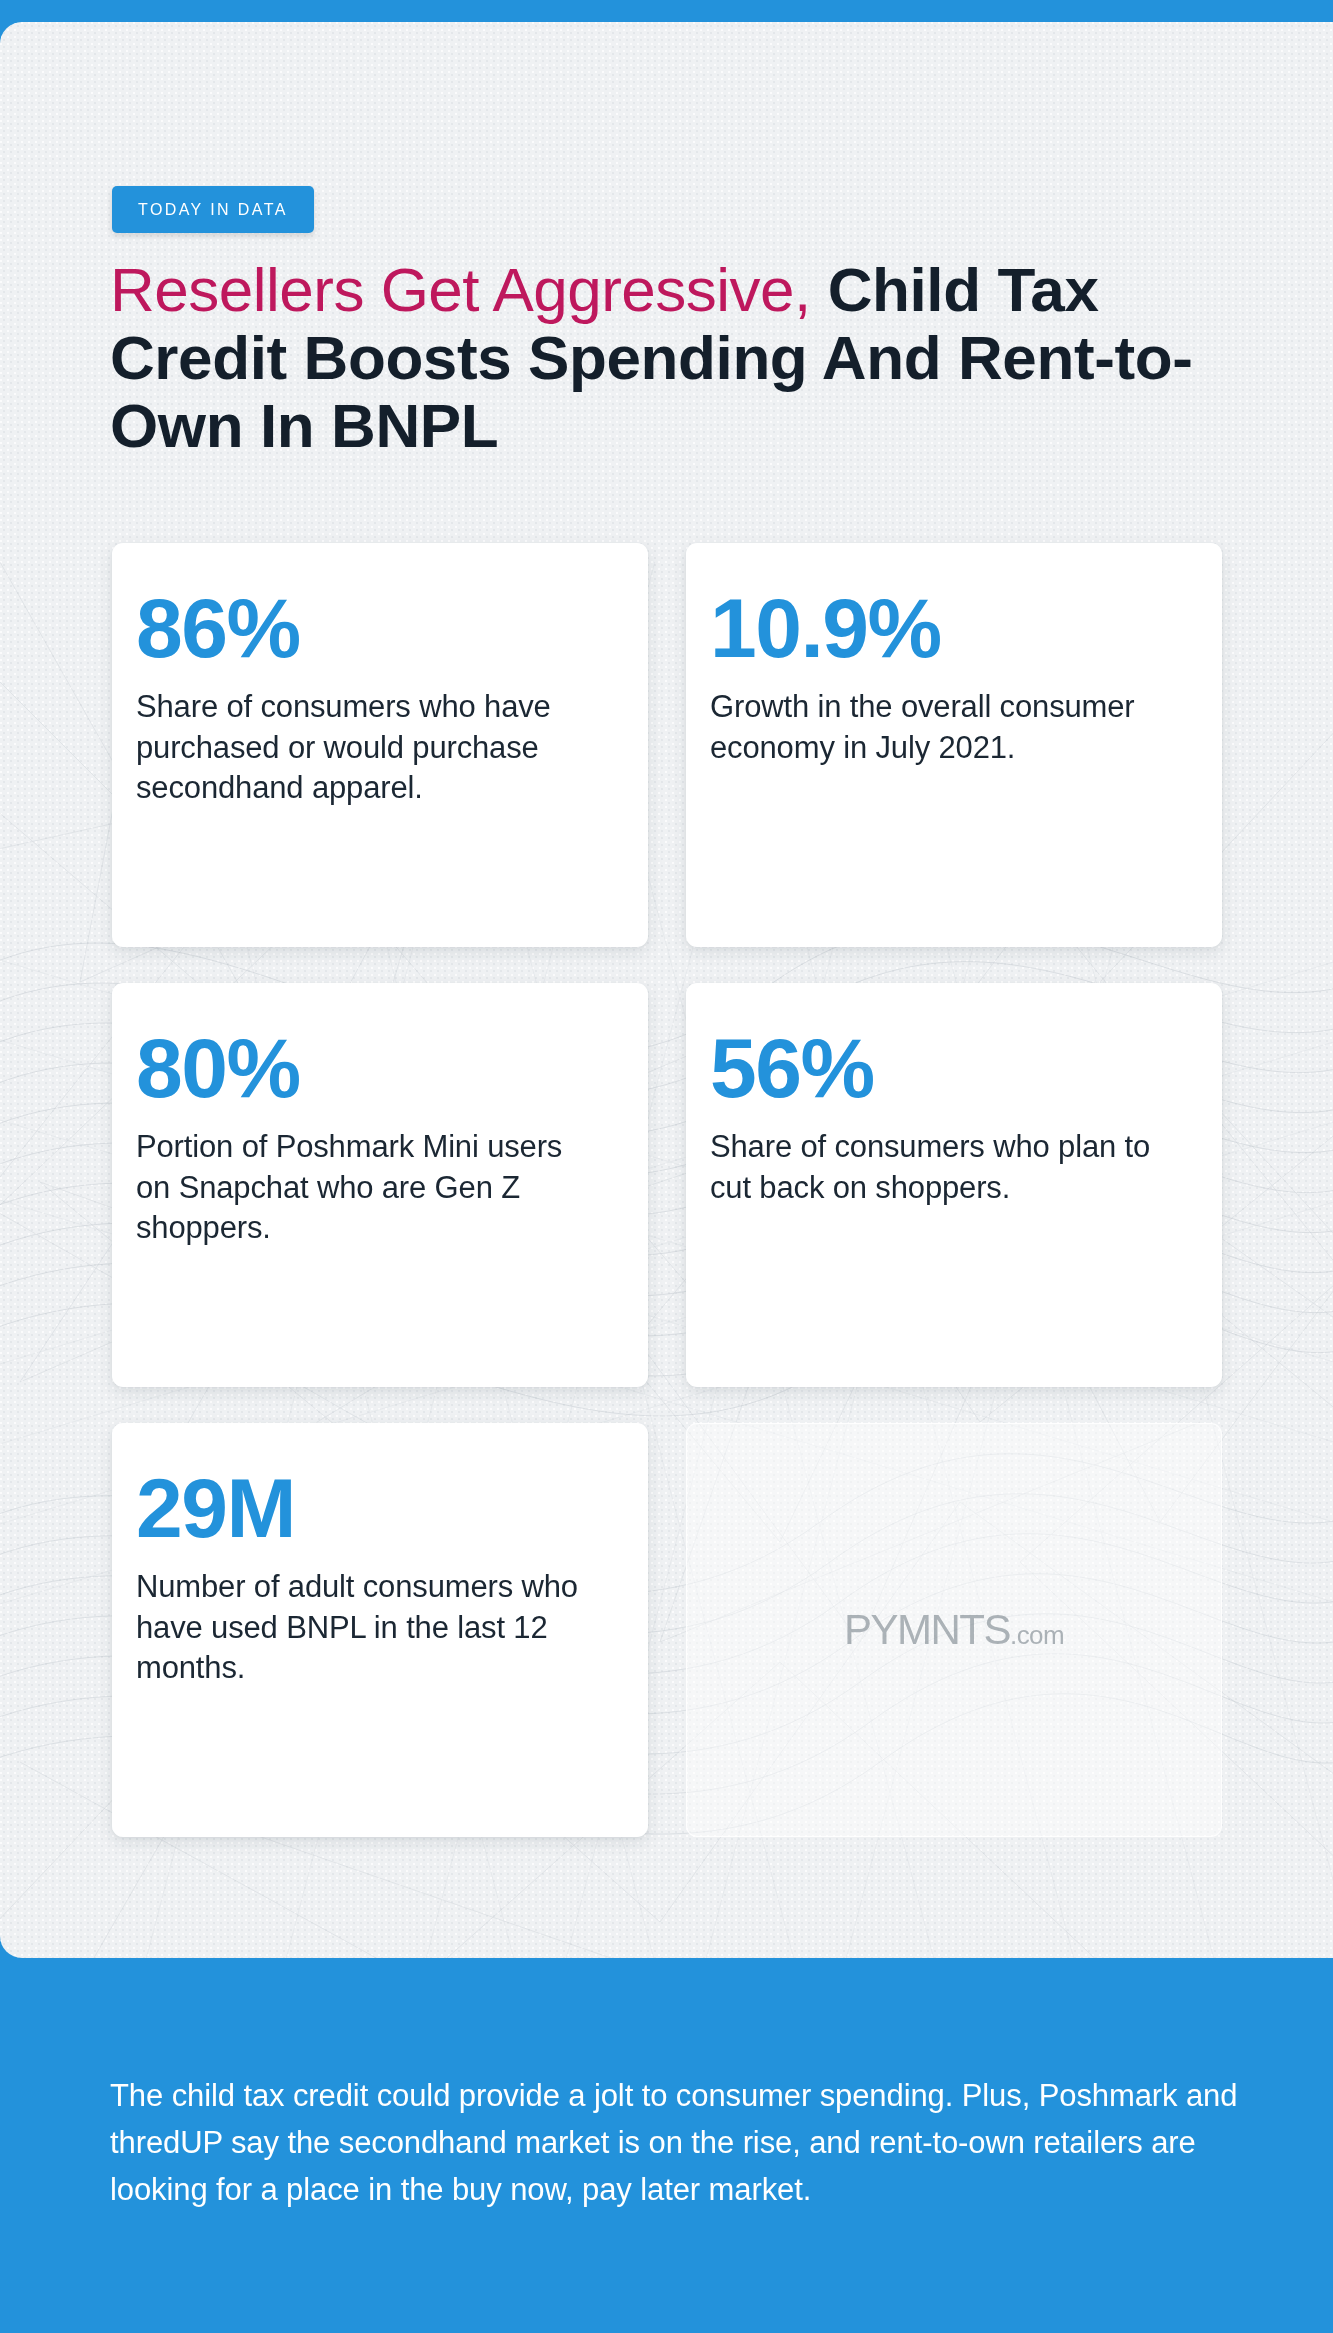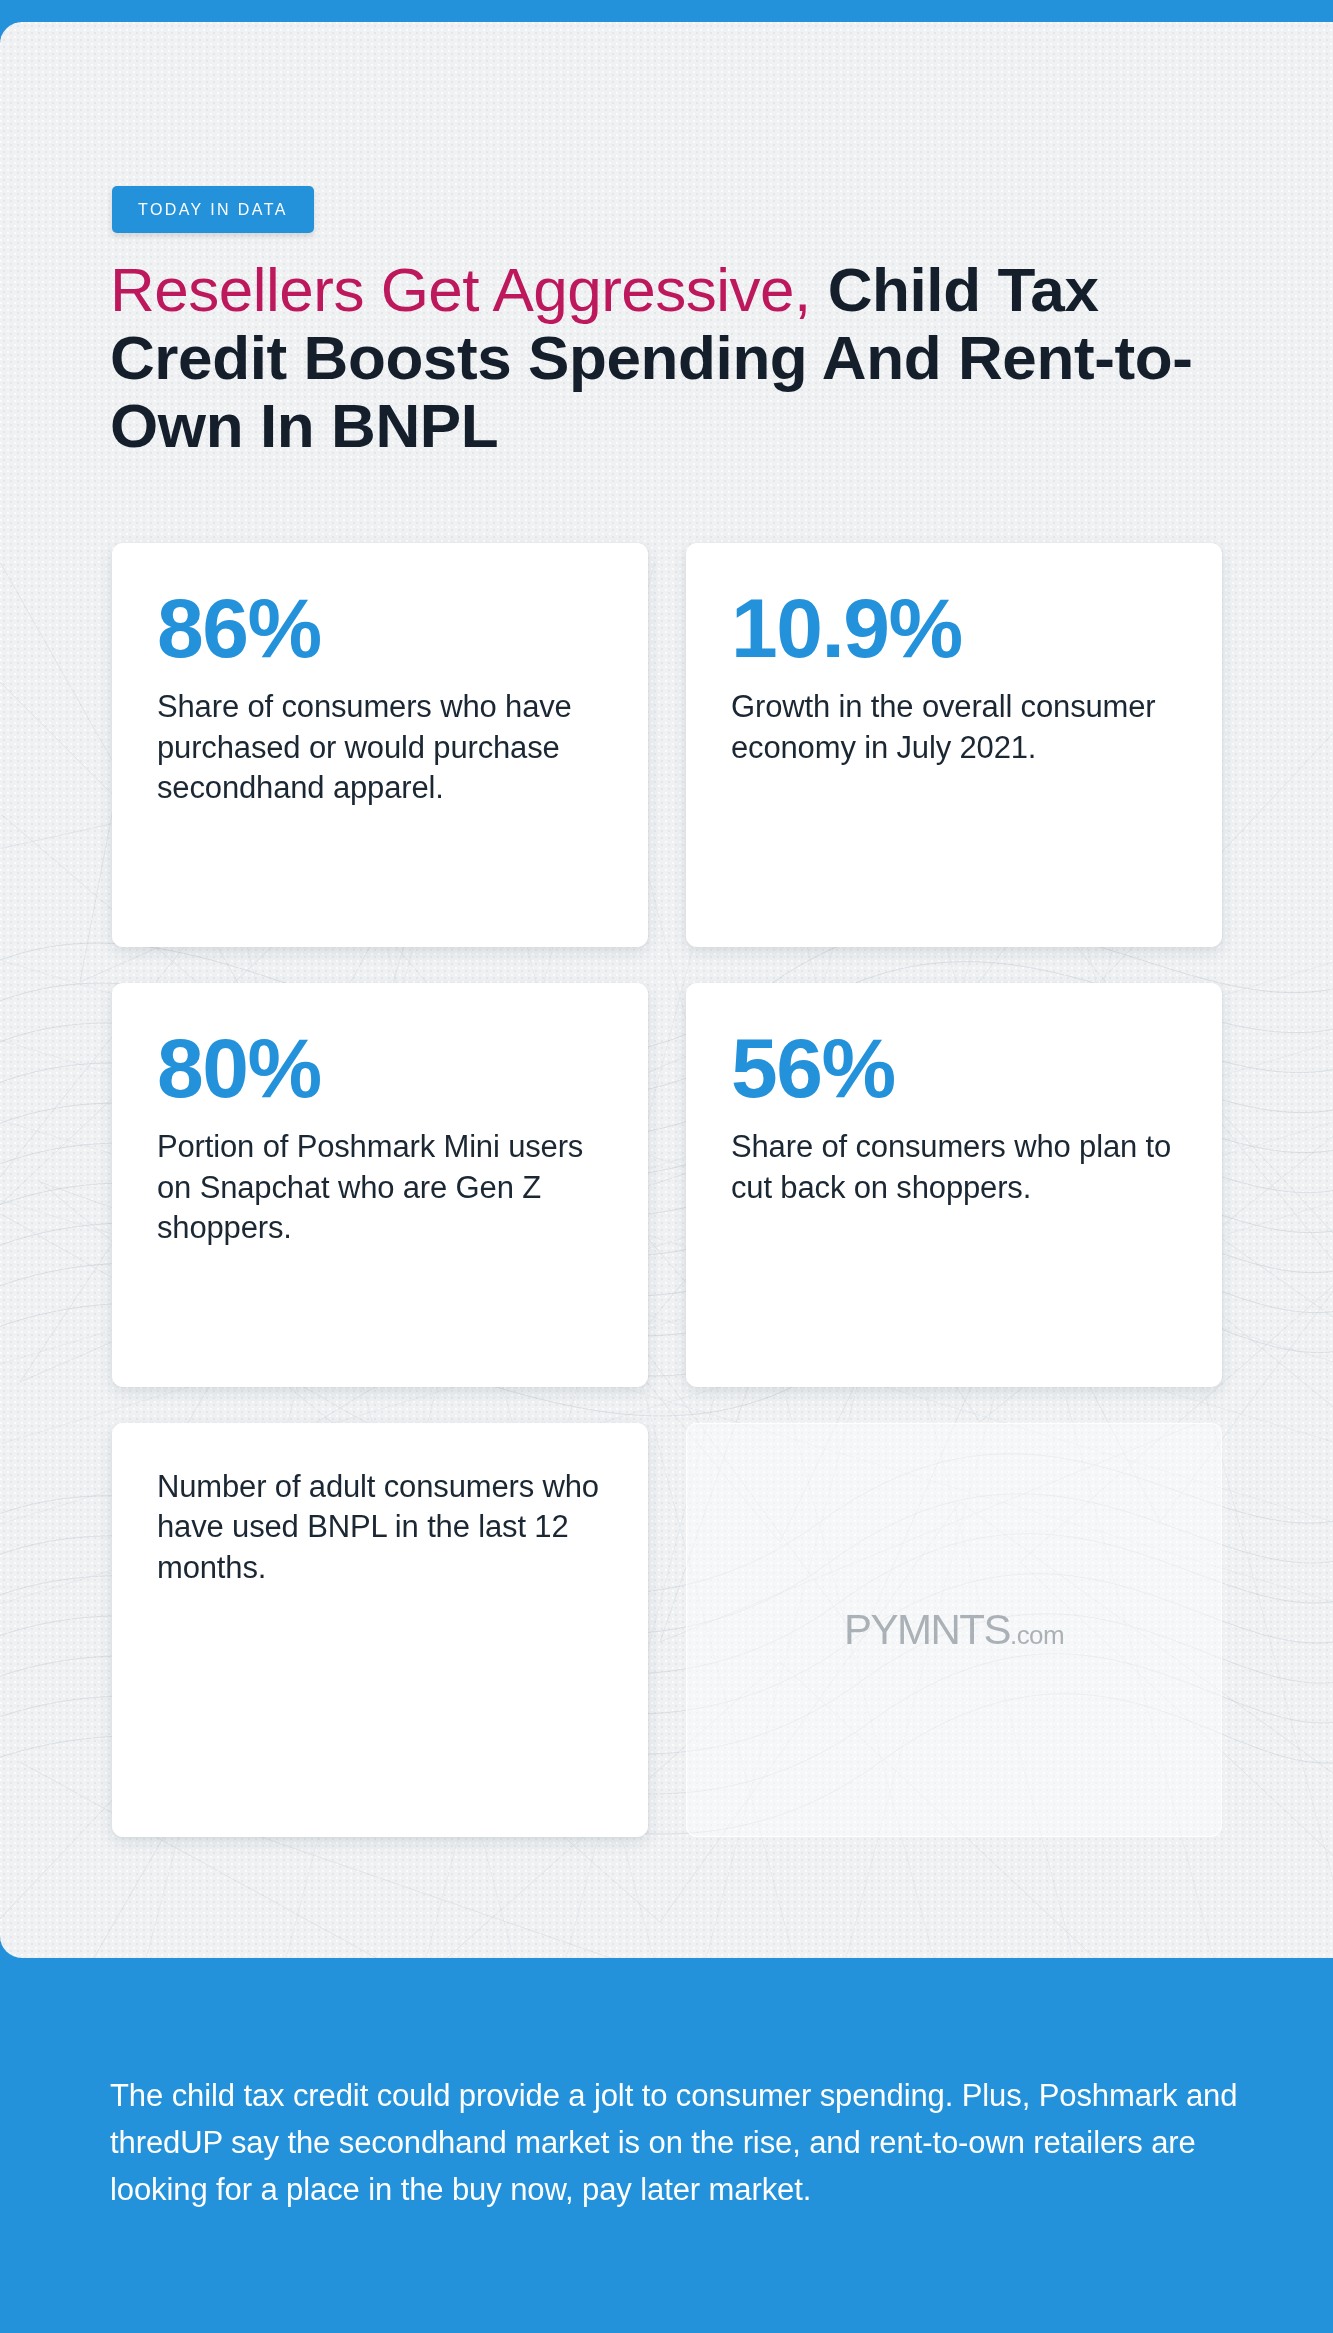--- a/index.html
+++ b/index.html
@@ -107,21 +107,21 @@
     grid-template-rows: 404px 404px 414px;
     column-gap: 38px;
     row-gap: 36px;
   }
 
   .card {
     position: relative;
     background: #ffffff;
     border-radius: 11px;
     box-shadow: 0 5px 16px rgba(30,45,60,.10), 0 1px 3px rgba(30,45,60,.06);
-    padding: 44px 44px 0 45px;
+    padding: 44px 44px 0 24px;
   }
 
   .card .stat {
     color: #2392db;
     font-size: 84px;
     font-weight: 700;
     line-height: 0.98;
     letter-spacing: -1.5px;
     font-stretch: condensed;
     margin-bottom: 18px;
@@ -277,20 +277,21 @@
         <div class="stat">80%</div>
         <div class="desc">Portion of Poshmark Mini users on Snapchat who are Gen Z shoppers.</div>
       </div>
 
       <div class="card">
         <div class="stat">56%</div>
         <div class="desc">Share of consumers who plan to cut back on shoppers.</div>
       </div>
 
       <div class="card">
+        <div class="stat">29M</div>
         <div class="desc">Number of adult consumers who have used BNPL in the last 12 months.</div>
       </div>
 
       <div class="card logo-card">
         <div id="logo">
           <span class="pymnts">PYMNTS</span>
           <span class="com">.com</span>
         </div>
       </div>
 

